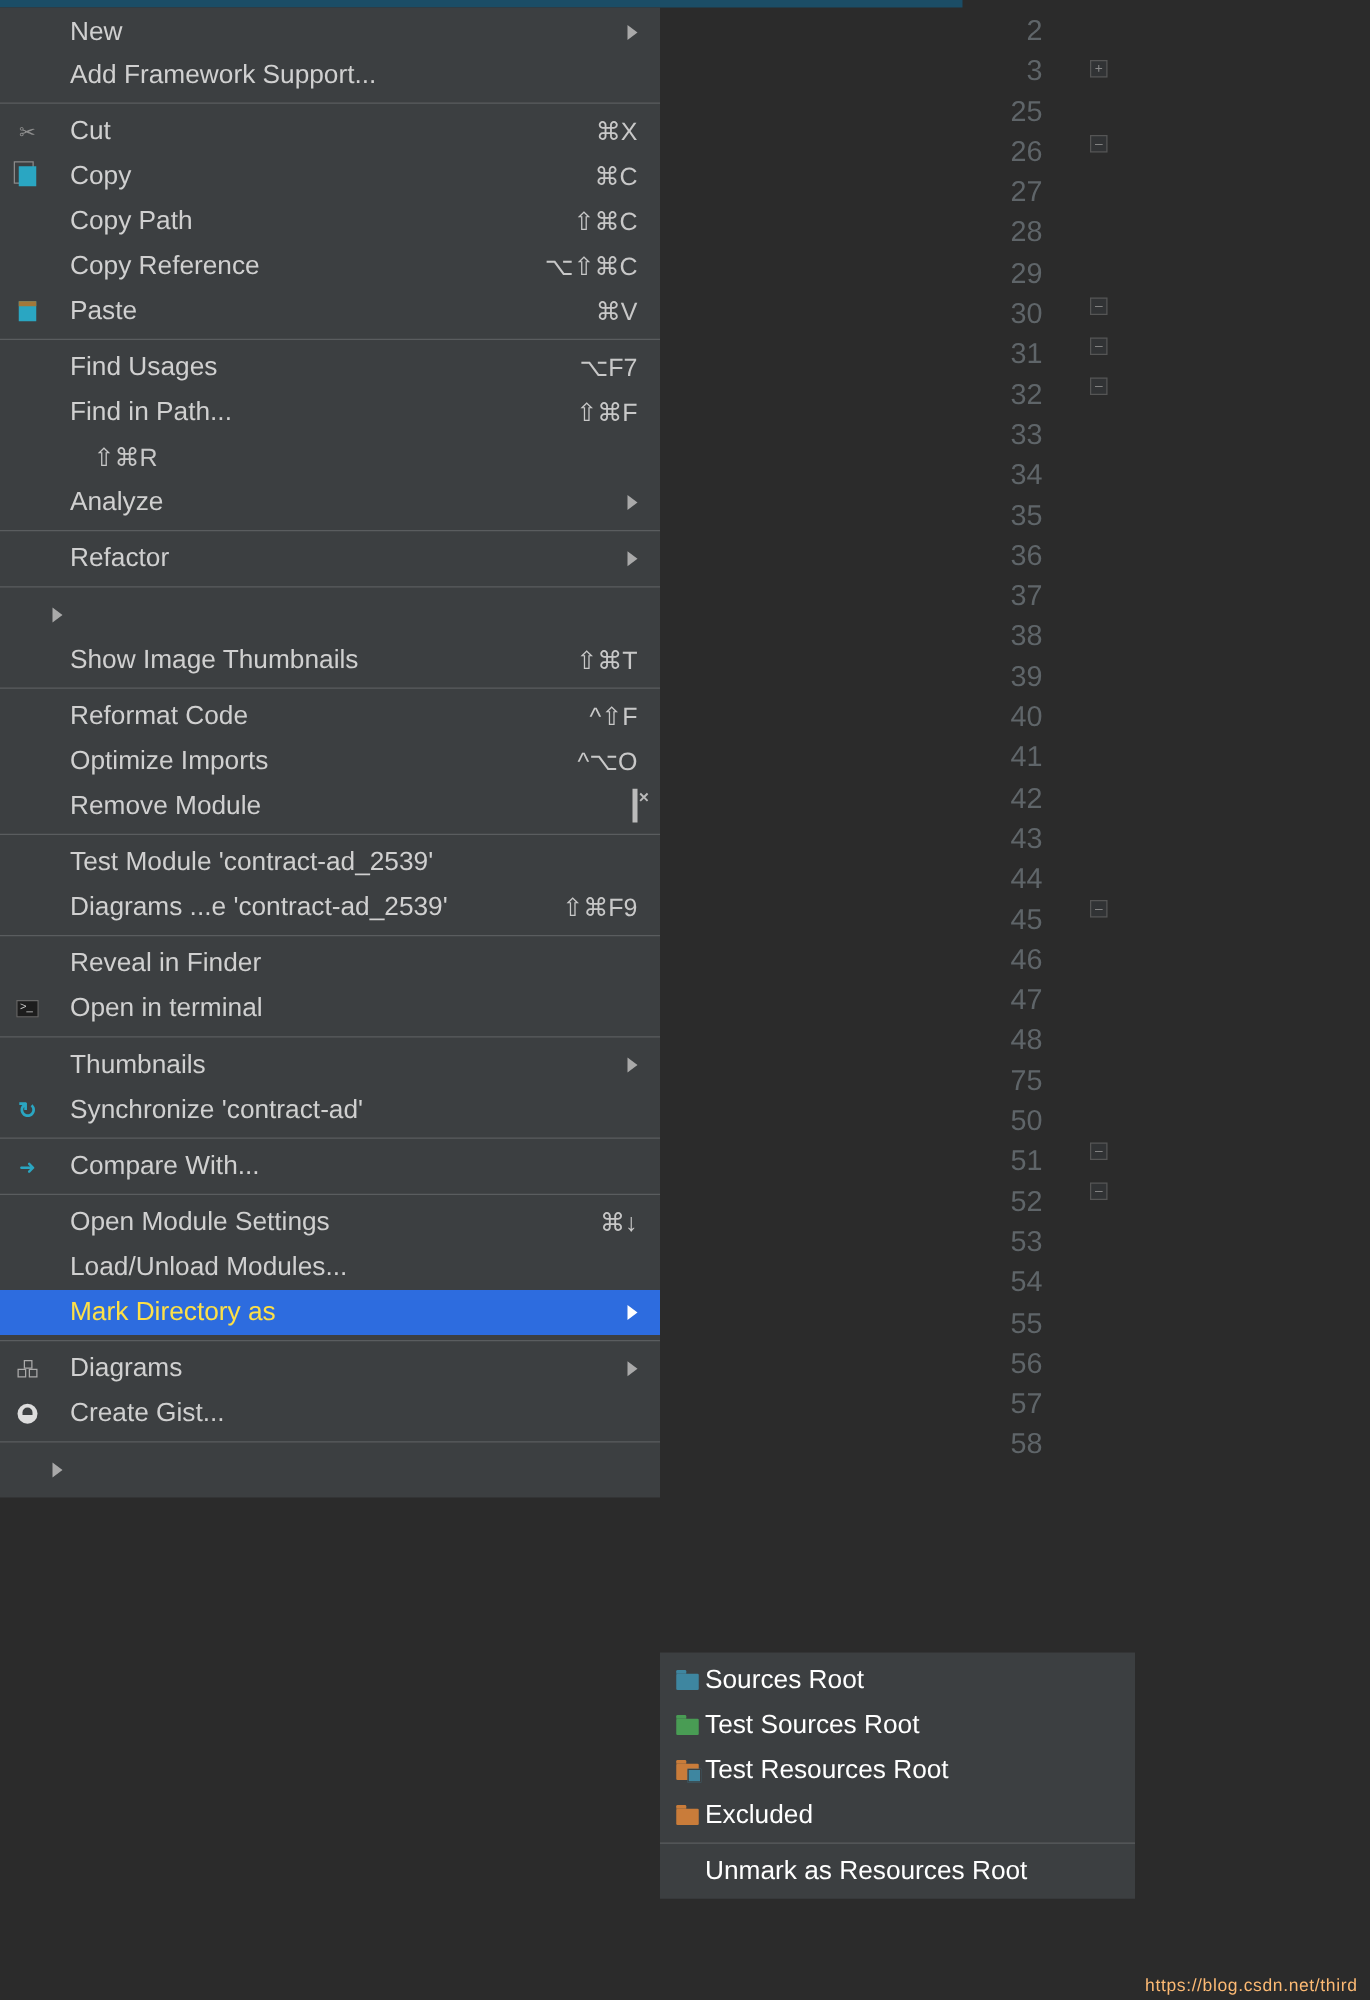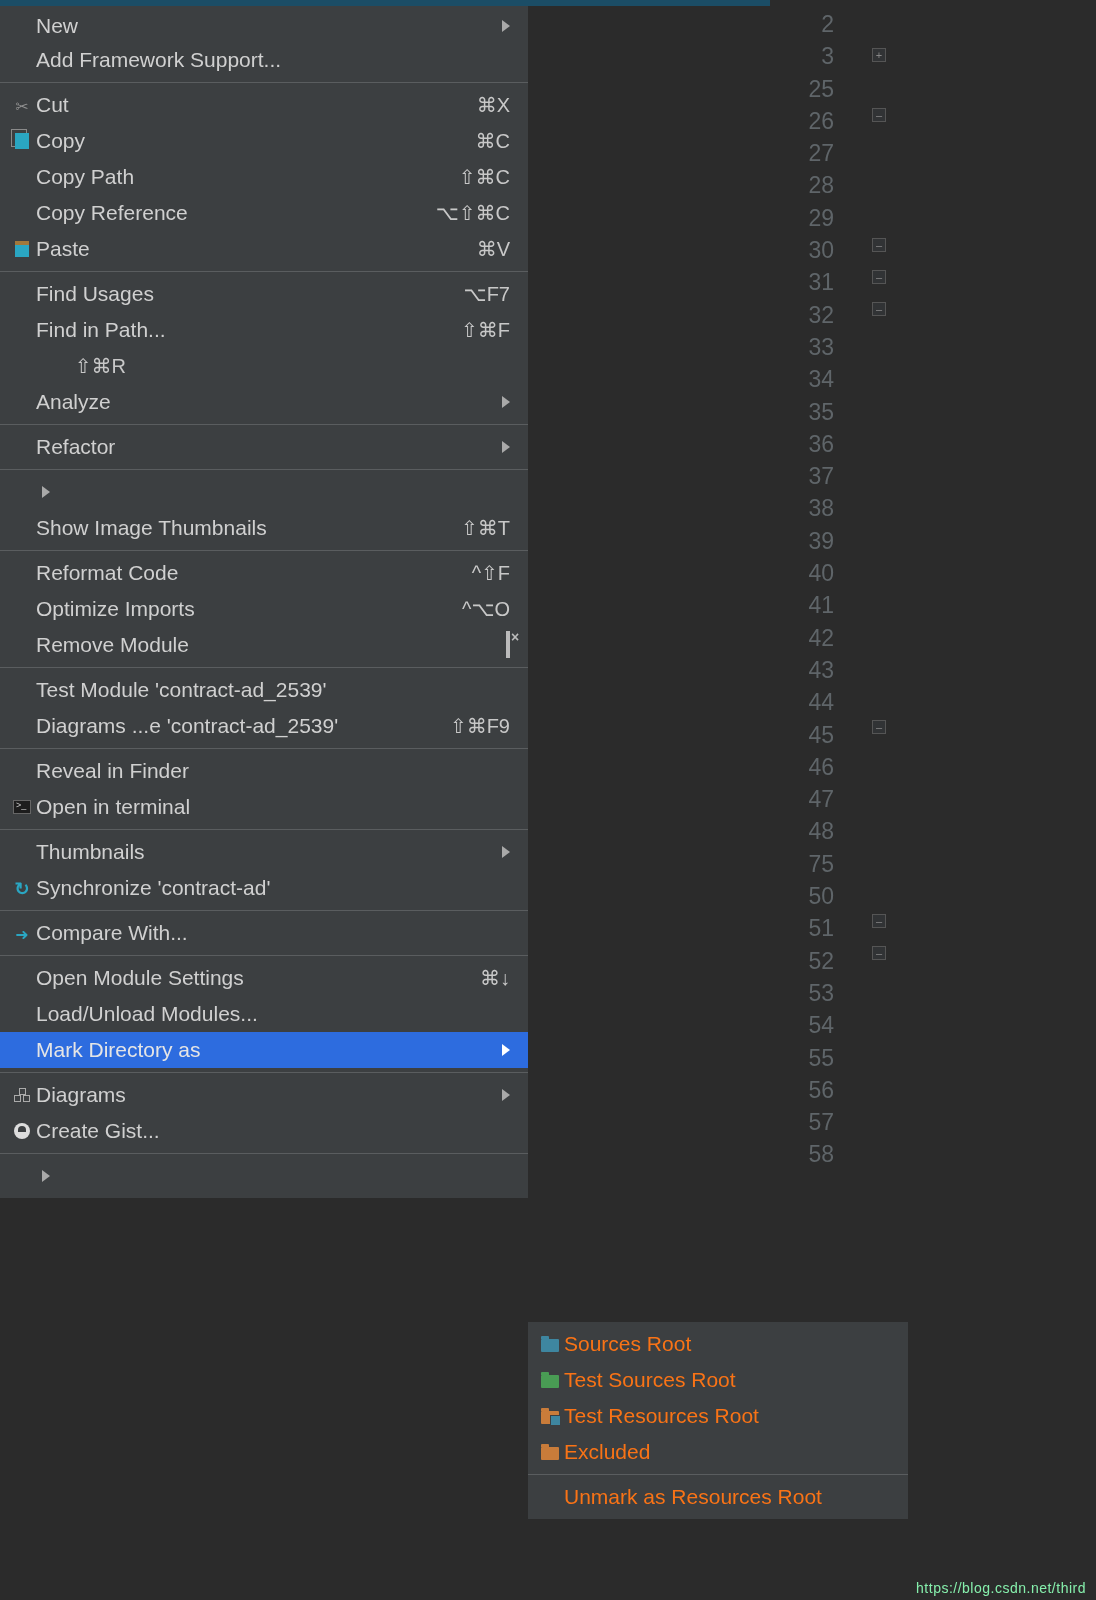--- a/index.html
+++ b/index.html
@@ -38,37 +38,37 @@
     color: #d0d0d0;
   }
   .menu-item.first-item { height: 32px; }
   .menu-item .icon-slot {
     width: 28px;
     flex: 0 0 28px;
     display: flex;
     align-items: center;
     justify-content: center;
   }
-  .menu-item .label { flex: 1 1 auto; }
+  .menu-item .label { flex: 1 1 auto; margin-left: 20px; }
   .menu-item .shortcut {
     color: #c8c8c8;
     font-size: 20px;
     text-align: right;
     min-width: 90px;
   }
   .menu-item .arrow {
     width: 0; height: 0;
     border-top: 6px solid transparent;
     border-bottom: 6px solid transparent;
     border-left: 8px solid #a9a9a9;
     margin-left: 6px;
   }
   .menu-item.highlight {
     background: #2d6cdf;
-    color: #e5e5e5;
+    color: #fde047;
   }
   .menu-item.highlight .arrow { border-left-color: #ffffff; }
   .menu-sep {
     height: 1px;
     background: #5a5d5f;
     margin: 4px 0;
   }
   .submenu {
     position: absolute;
     top: 1322px;
@@ -76,21 +76,21 @@
     width: 380px;
     background: #3c3f41;
     padding: 4px 0;
     z-index: 20;
   }
   .sub-item {
     display: flex;
     align-items: center;
     height: 36px;
     padding: 0 18px 0 8px;
-    color: #f97316;
+    color: #ffffff;
   }
   .sub-item .icon-slot {
     width: 28px; flex: 0 0 28px;
     display: flex; align-items: center; justify-content: center;
   }
   .sub-sep { height: 1px; background: #5a5d5f; margin: 4px 0; }
   
   .gutter {
     position: absolute;
     top: 8px; left: 770px;
@@ -167,21 +167,21 @@
   .folder.green { background: #499c54; }
   .folder.orange { background: #c97c3a; }
   .folder.testres {
     background: #c97c3a;
   }
   .folder.testres::after {
     content: ""; position: absolute; width: 9px; height: 9px; right: -2px; bottom: -2px;
     background: #3e86a0; border: 1px solid #3c3f41;
   }
   .watermark {
-    position: absolute; bottom: 4px; right: 10px; color: #86efac; font-size: 14px;
+    position: absolute; bottom: 4px; right: 10px; color: #fdba74; font-size: 14px;
     letter-spacing: 0.5px;
   }
 </style>
 </head>
 <body>
 
 <div class="tab-bar"></div>
 
 <div class="menu" id="ctx-menu">
     <div class="menu-item first-item">

